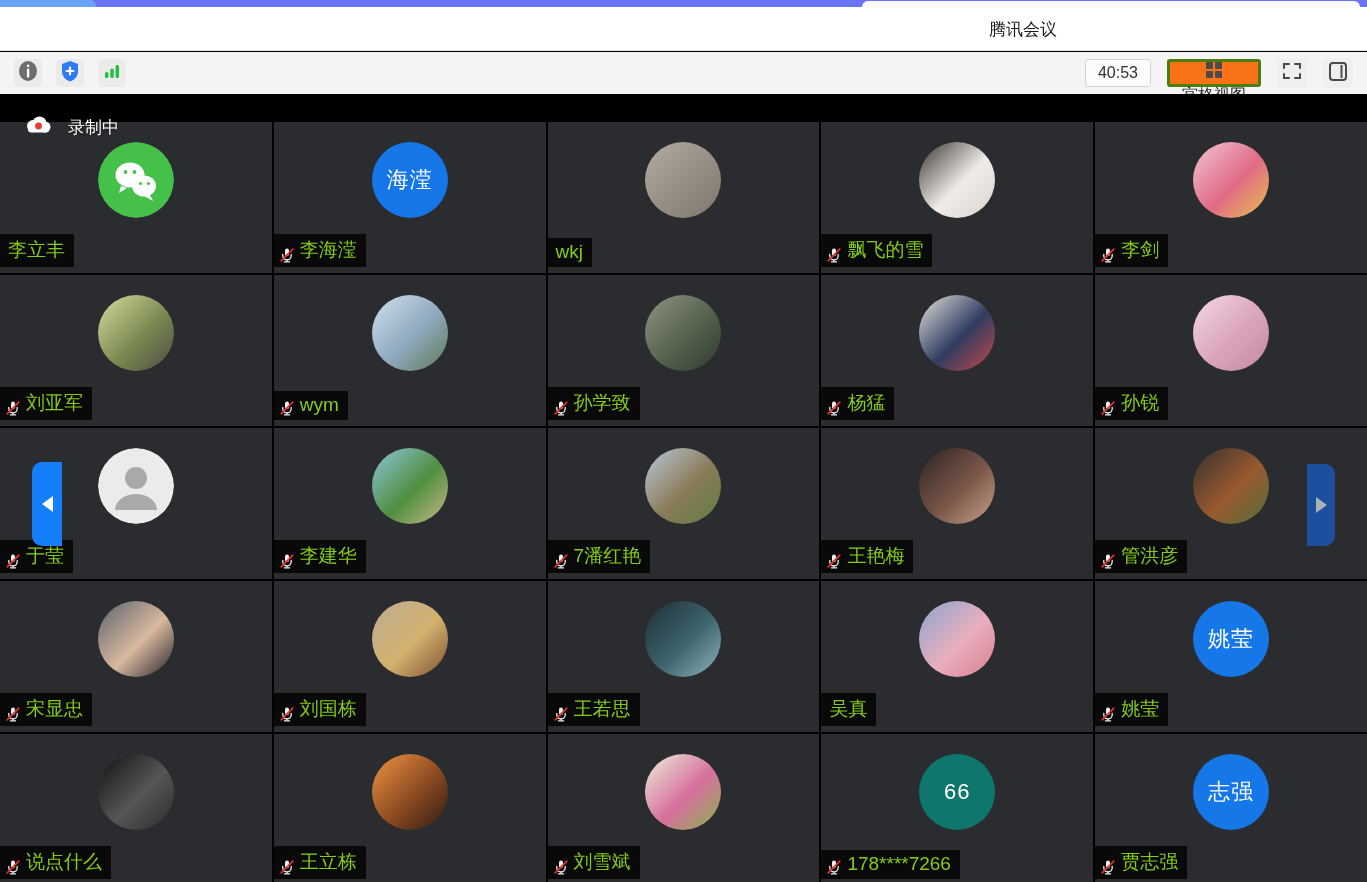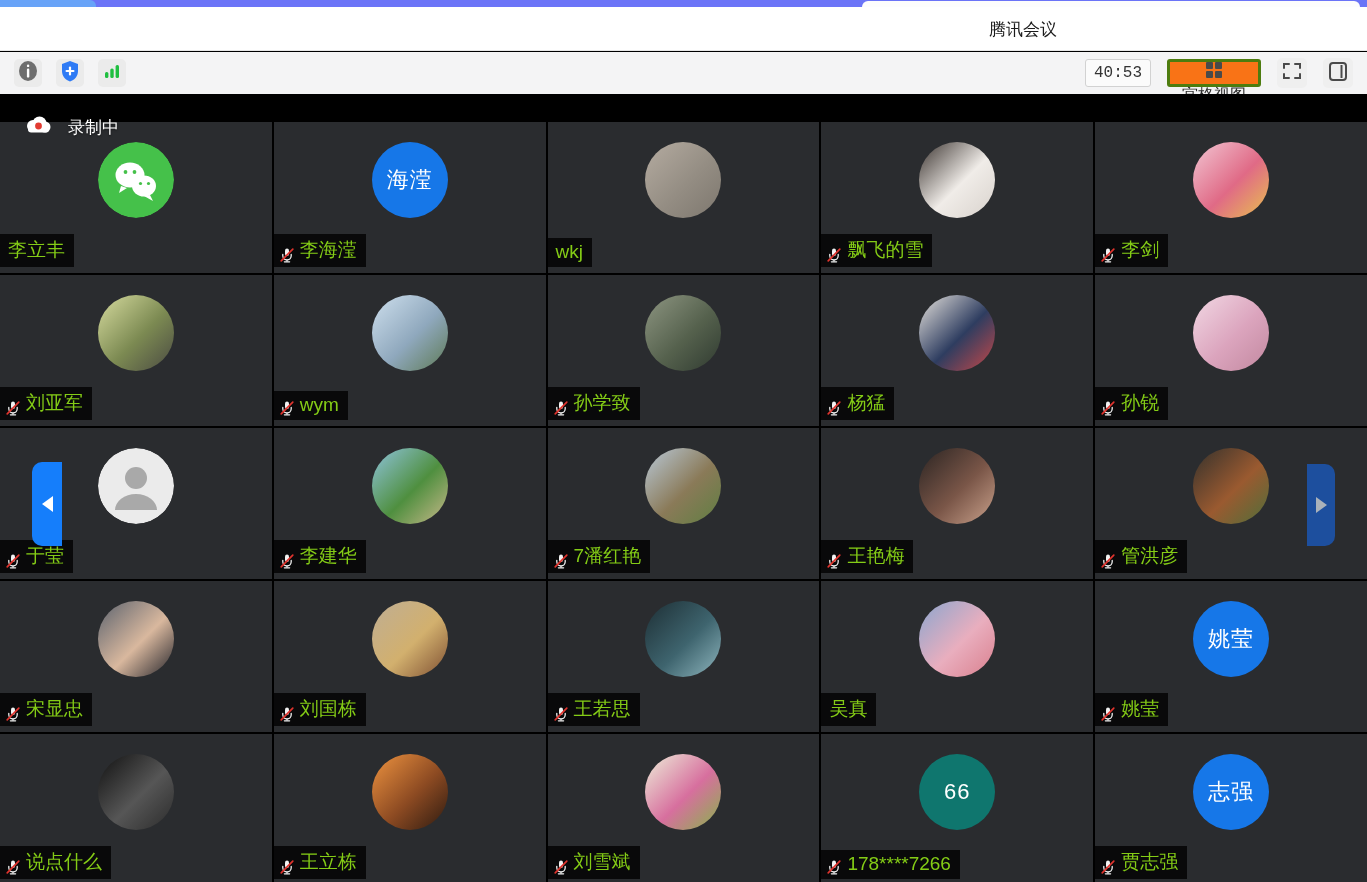--- a/index.html
+++ b/index.html
@@ -13,21 +13,21 @@
   .tabstrip .whitetab{position:absolute;left:862px;top:1px;width:498px;height:6px;background:#fdfdfd;border-radius:7px 7px 0 0;}
 
   
   .titlebar{position:absolute;left:0;top:7px;width:1367px;height:44px;background:#ffffff;border-bottom:1px solid #e7e7e7;}
   .titlebar .wtitle{position:absolute;left:857px;top:11px;width:200px;text-align:right;font-size:17px;color:#1b1b1b;}
 
   
   .toolbar{position:absolute;left:0;top:52px;width:1367px;height:42px;background:#f4f4f5;display:flex;align-items:center;}
   .tb-left{display:flex;align-items:center;gap:14px;margin-left:14px;}
   .tb-btn{width:28px;height:28px;border-radius:5px;background:#ebebeb;display:flex;align-items:center;justify-content:center;cursor:pointer;}
-  .tb-right{margin-left:auto;display:flex;align-items:center;gap:16px;margin-right:14px;font-family:Liberation Mono, monospace;}
+  .tb-right{margin-left:auto;display:flex;align-items:center;gap:16px;margin-right:14px;}
   .timerbox{min-width:66px;height:28px;border:1px solid #d2d2d2;background:#fbfbfb;border-radius:3px;display:flex;align-items:center;justify-content:center;font-size:16px;color:#333;padding:0 8px;}
   .viewbtn{height:28px;border:3px solid #4d7c0f;background:#f97316;border-radius:3px;display:flex;align-items:center;gap:7px;padding:0 12px;font-size:16px;color:#2b2b2b;cursor:pointer;flex-direction:column;}
   .gridico{display:grid;grid-template-columns:7px 7px;grid-template-rows:7px 7px;gap:2px;}
   .gridico span{background:#4a4a4a;border-radius:1px;}
   .caret{width:0;height:0;border-left:5px solid transparent;border-right:5px solid transparent;border-top:6px solid #555;}
   .plainbtn{width:30px;height:30px;border-radius:5px;display:flex;align-items:center;justify-content:center;cursor:pointer;background:#efefef;}
 
   
   .video{position:absolute;left:0;top:94px;width:1367px;height:788px;background:#000;overflow:hidden;}
   .grid{position:absolute;left:0;top:28px;width:1367px;display:grid;grid-template-columns:repeat(5,1fr);grid-template-rows:repeat(5,151px);gap:2px;background:#000;}

